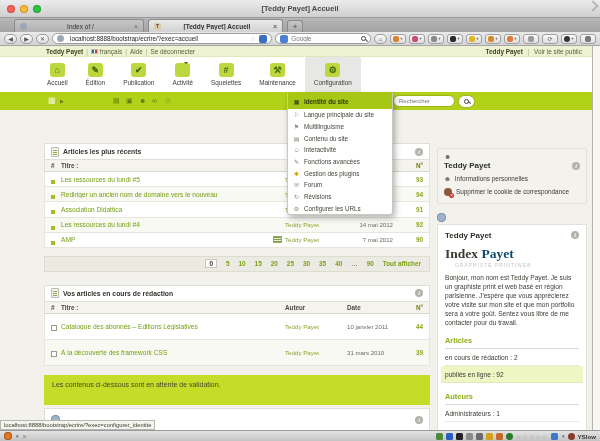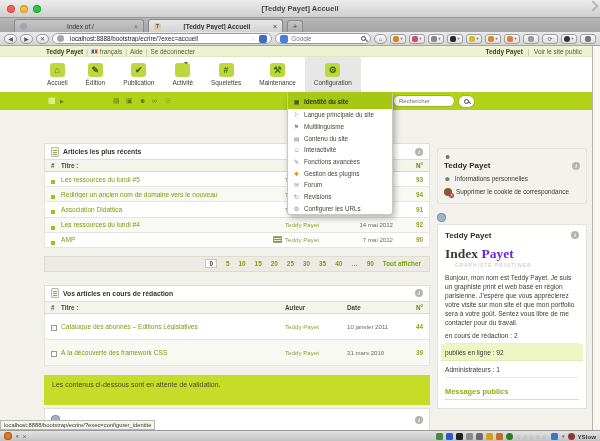--- a/index.html
+++ b/index.html
@@ -160,21 +160,21 @@
     font-size:6.4px; color:#3c3c34; line-height:1.3;}
   .side-link .sl-ic { font-size:6.5px; color:#6a6a60; flex:none; }
   .cookie { width:8px; height:8px; border-radius:50%; background:#8a5a3a; position:relative; flex:none;}
   .cookie::after { content:"×"; position:absolute; right:-2px; bottom:-2px; color:#fff;
     background:#c33; border-radius:50%; width:5px; height:5px; font-size:4.5px; line-height:5px; text-align:center;}
   .sidebox2 { margin-top:9px; }
   .globe-ic { width:9px; height:9px; border-radius:50%; background:#9fb4c6;
     box-shadow:inset 0 0 0 1px #7e96ab; margin-bottom:2px;}
   .sidecard { background:#fff; border:1px solid #e3e2da; padding:5px 7px 8px; }
   .logo-line { font-family:"Liberation Serif", serif; font-weight:bold; font-size:13.5px; margin-top:6px; color:#3b3a32; }
-  .logo-second { color:#6d28d9; }
+  .logo-second { color:#0c4a6e; }
   .logo-sub { font-size:4.8px; letter-spacing:1.1px; color:#c7c2b8; margin:1px 0 5px 10px; }
   .side-desc { font-size:6.6px; line-height:1.38; color:#3c3c35; }
   .side-h { margin-top:9px; font-size:7.4px; font-weight:bold; color:#8fae17;
     border-bottom:1px solid #dddcd2; padding-bottom:3px; }
   .side-stat { font-size:6.6px; color:#3c3c35; padding:5px 0 4px; border-bottom:1px solid #eceae0; }
   .side-stat.hl { background:#eef6c4; padding-left:4px; margin:0 -4px; border-bottom:1px solid #e2e8b8;}
 
   
   .scrolledge { position:absolute; right:0; top:46px; width:8px; height:384px;
     background:#f7f6f1; border-left:1px solid #b3b2ab; z-index:20; }
@@ -512,23 +512,25 @@
           <span class="side-title">Teddy Payet</span>
           <span class="info-icon">i</span>
         </div>
         <div class="logo-line">
           <span>Index</span>
           <span class="logo-second">Payet</span>
         </div>
         <div class="logo-sub">GRAPHISTE PRINT|WEB</div>
         <div class="side-desc">Bonjour, mon nom est Teddy Payet. Je suis un graphiste print et web basé en région parisienne. J'espère que vous apprécierez votre visite sur mon site et que mon portfolio sera à votre goût. Sentez vous libre de me contacter pour du travail.</div>
 
+        <div class="side-h">Articles</div>
         <div class="side-stat">en cours de rédaction : 2</div>
         <div class="side-stat hl">publiés en ligne : 92</div>
 
+        <div class="side-h">Auteurs</div>
         <div class="side-stat">Administrateurs : 1</div>
 
         <div class="side-h">Messages publics</div>
       </div>
     </div>
   </div>
 </div>
 
 <div class="scrolledge"></div>
 

